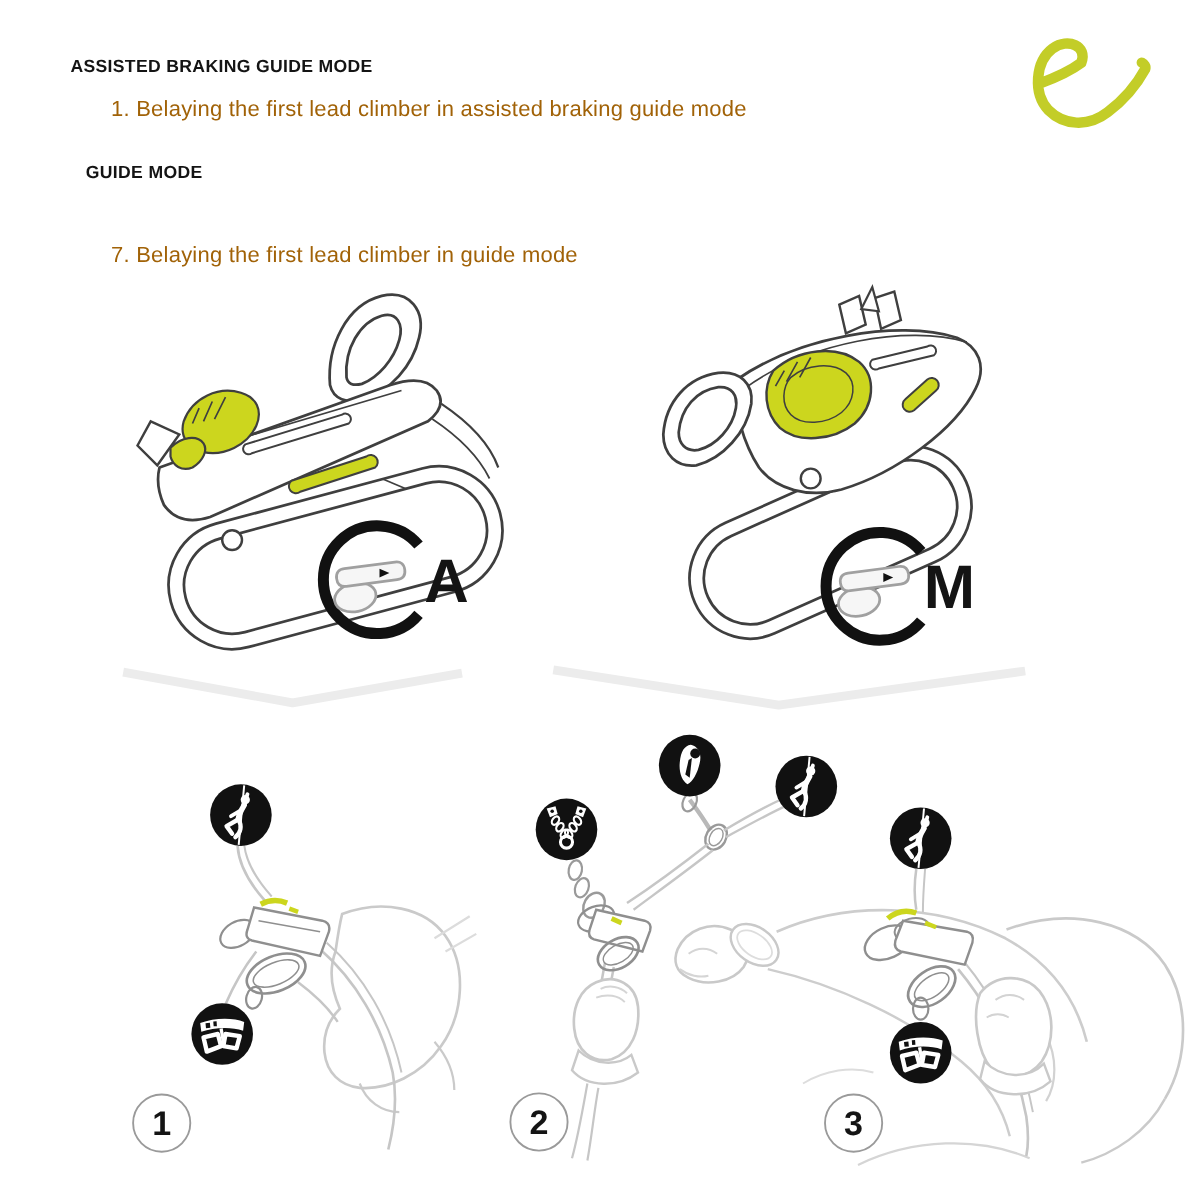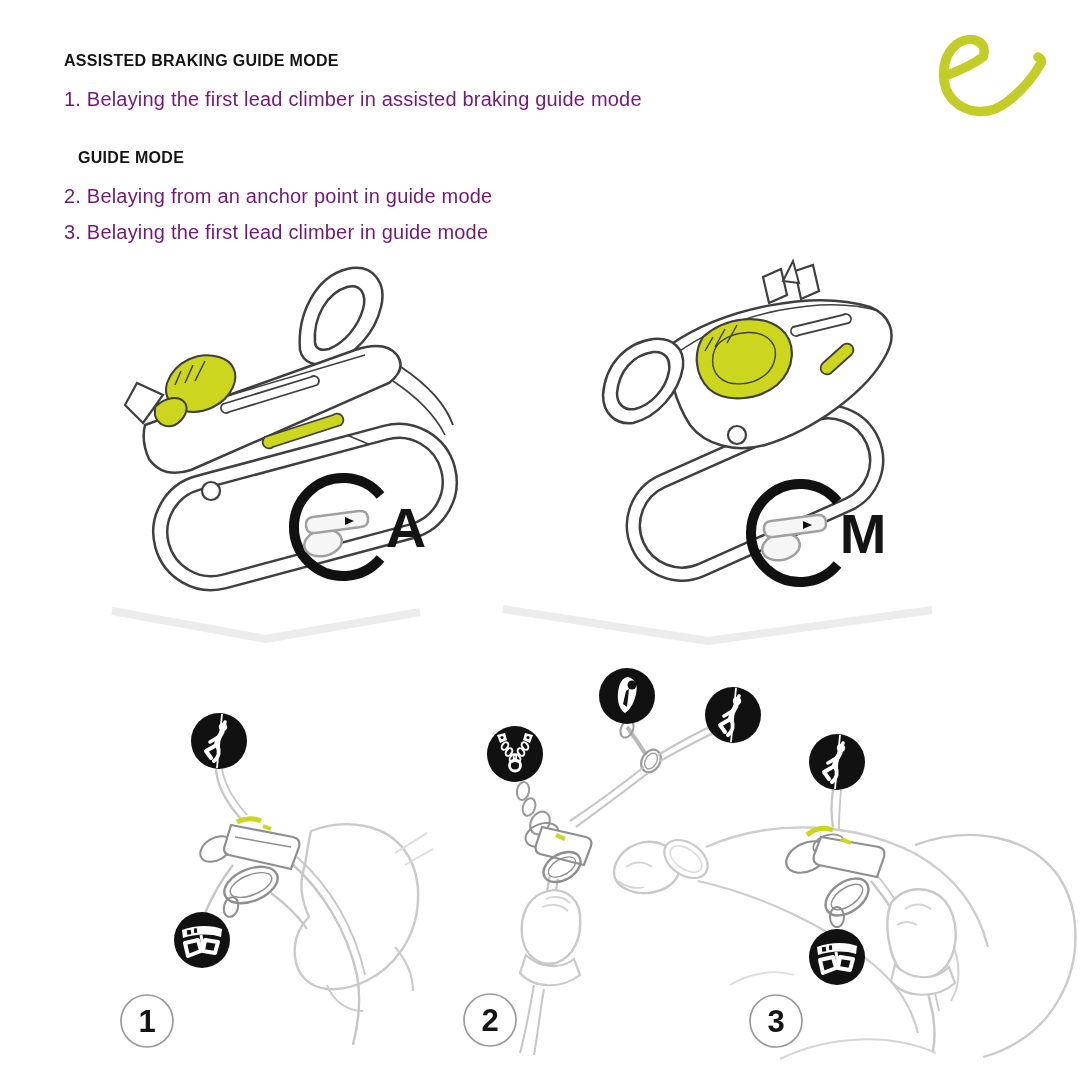--- a/index.html
+++ b/index.html
@@ -1,20 +1,20 @@
 <!DOCTYPE html>
 <html><head>
 <meta charset="utf-8">
 <style>
   html,body{margin:0;padding:0;background:#fff;}
   #page{position:relative;width:1080px;height:1080px;background:#ffffff;overflow:hidden;
         font-family:"Liberation Sans",sans-serif;color:#161616;}
   .abs{position:absolute;}
   .h-title{font-weight:bold;font-size:16px;letter-spacing:.3px;color:#141414;white-space:nowrap;}
-  .h-item{font-size:20px;letter-spacing:.2px;color:#701a75;white-space:nowrap;}
+  .h-item{font-size:20px;letter-spacing:.2px;color:#a16207;white-space:nowrap;margin-left:37px;}
   .wordmark{font-weight:bold;font-size:31px;letter-spacing:2.5px;color:#141414;white-space:nowrap;}
   svg{overflow:visible;display:block;}
   svg text{font-family:"Liberation Sans",sans-serif;font-weight:bold;fill:#141414;}
   .mode-letter{font-size:56px;}
   .fig-num{font-size:31px;}
 </style>
 </head>
 <body>
 
 <div id="page">
@@ -63,22 +63,21 @@
         <circle cx="35" cy="19" r="4.5" fill="#111"></circle>
         <path d="M29,25 L32,23 L30,41 L26,38 Z" fill="#111"></path>
       </symbol>
     </defs>
   </svg>
 
   <div class="abs h-title" style="left:64px;top:52px">ASSISTED BRAKING GUIDE MODE</div>
   <div class="abs h-item" style="left:64px;top:88px">1. Belaying the first lead climber in assisted braking guide mode</div>
 
   <div class="abs h-title" style="left:78px;top:149px">GUIDE MODE</div>
-  <div class="abs h-item" style="left:64px;top:185px">2. Belaying from an anchor point in guide mode</div>
-  <div class="abs h-item" style="left:64px;top:221px">3. Belaying the first lead climber in guide mode</div>
+  <div class="abs h-item" style="left:64px;top:221px">7. Belaying the first lead climber in guide mode</div>
 
   <div class="abs" style="left:742px;top:30px;width:320px;height:110px">
     <svg class="abs" style="left:185px;top:0" width="135" height="110" viewBox="0 0 135 110">
       <path d="M18,46 C34,40 48,33 56,27 C62,12 44,4 30,14 C14,26 12,55 26,70 C40,84 62,86 80,72 C96,60 108,44 114,33 C115,30 113,28 111,27" fill="none" stroke="#c3cd28" stroke-width="9.5" stroke-linecap="round"></path>
     </svg>
   </div>
 
   <svg class="abs" style="left:115px;top:255px" width="390" height="335" viewBox="0 0 390 335">
 
     <g transform="translate(190,252) rotate(-15)">

